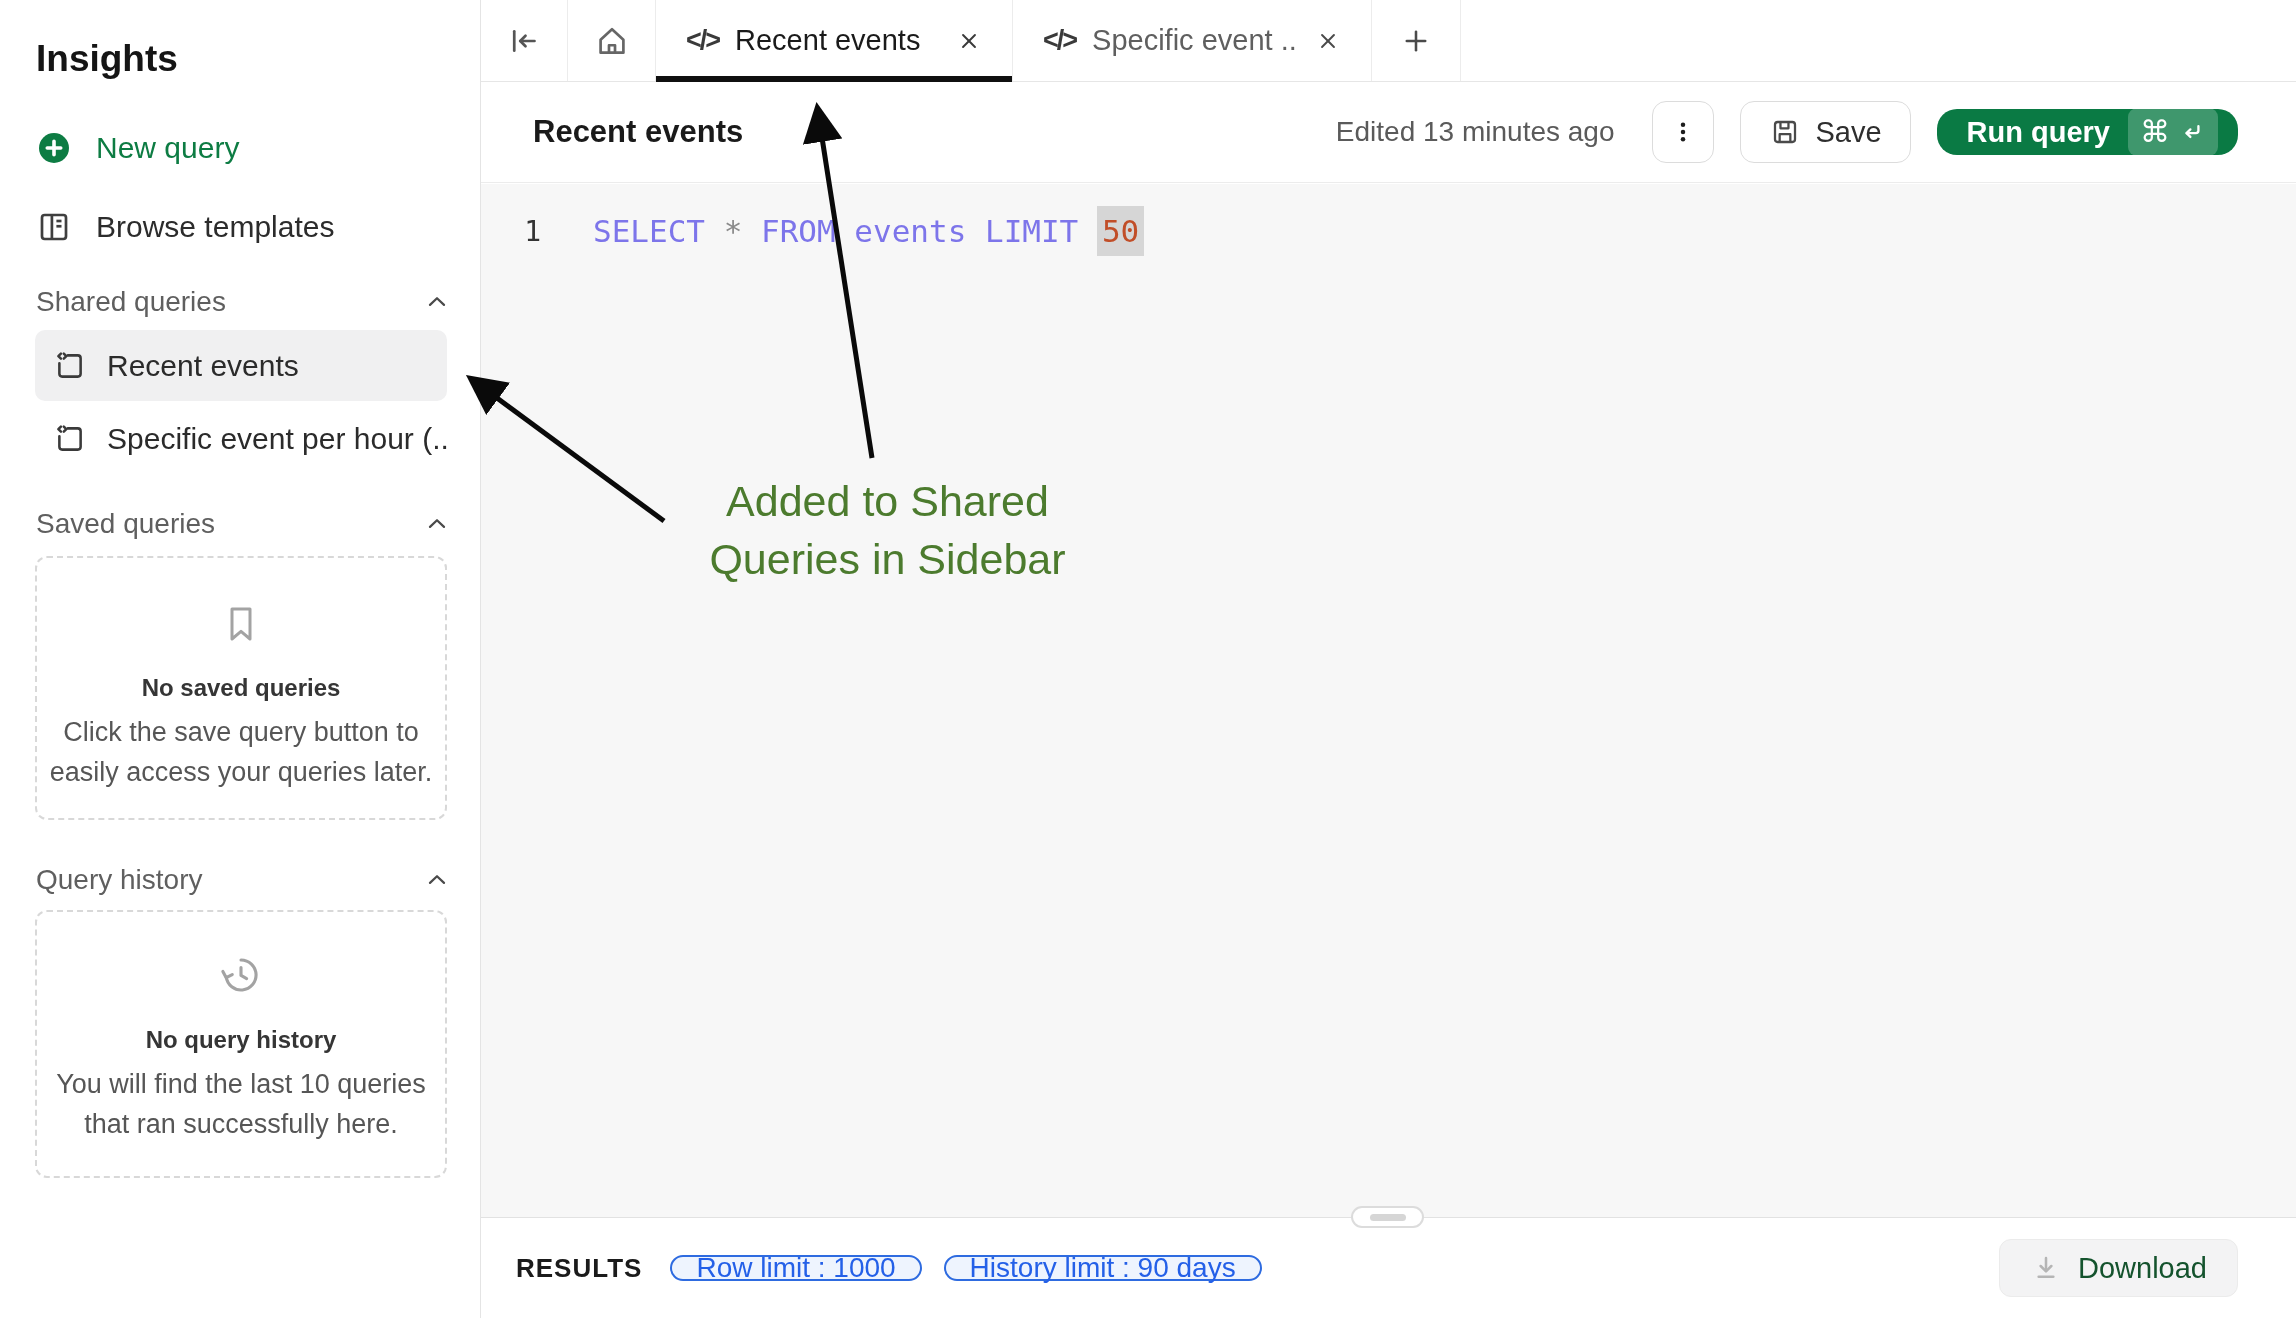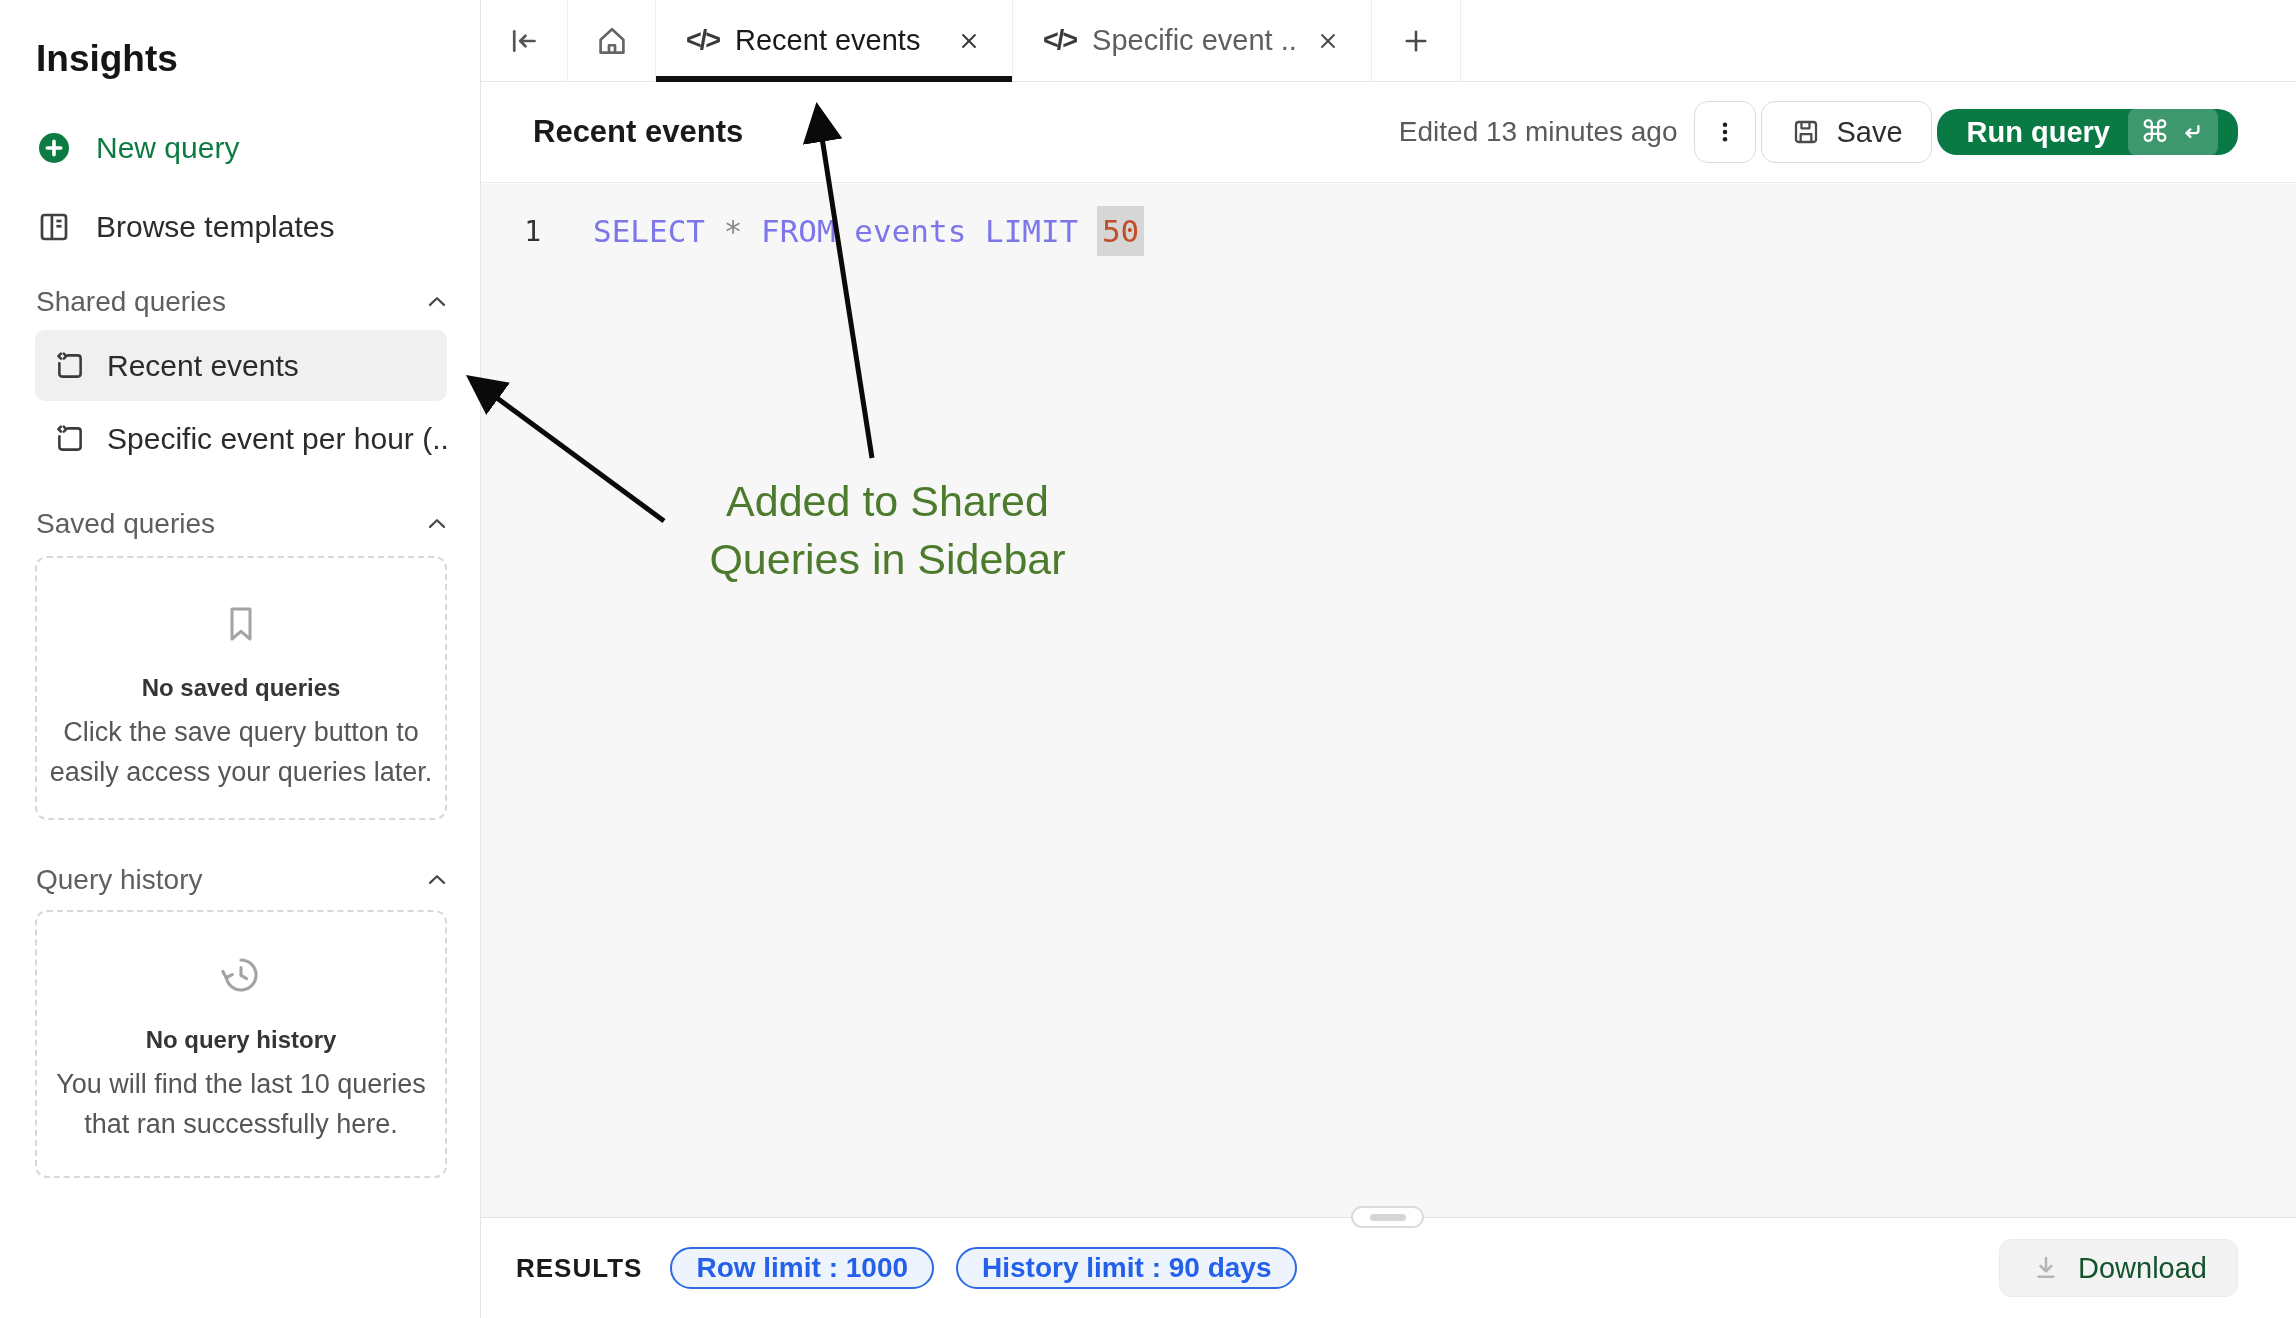--- a/index.html
+++ b/index.html
@@ -49,21 +49,21 @@
   .tab.inactive .tab-lbl{color:#5f5f5f;}
   .tab .underline{position:absolute;left:0;bottom:-1px;width:100%;height:6px;background:#101010;}
   .tab .close{margin-left:auto;display:flex;cursor:pointer;}
   .tcell.pluscell{width:89px;}
 
   
   .qheader{position:absolute;left:481px;top:82px;width:1815px;height:101px;background:#fff;
            border-bottom:1px solid #ececec;display:flex;align-items:center;
            padding:0 58px 0 52px;}
   .qtitle{font-size:31px;font-weight:600;color:#1a1a1a;}
-  .hright{margin-left:auto;display:flex;align-items:center;gap:5px;}
+  .hright{margin-left:auto;display:flex;align-items:center;gap:26px;}
   .edited{font-size:28px;color:#5a5a5a;margin-right:12px;}
   .btn{display:flex;align-items:center;justify-content:center;cursor:pointer;}
   .kebab-btn{width:62px;height:62px;border:1px solid #dcdcdc;border-radius:14px;background:#fff;}
   .save-btn{height:62px;padding:0 28px;border:1px solid #dcdcdc;border-radius:14px;background:#fff;gap:14px;}
   .save-btn .lbl{font-size:29px;color:#2e2e2e;}
   .run-btn{height:46px;padding:0 20px 0 30px;border-radius:20px;background:#0a7a44;gap:18px;border:none;}
   .run-btn .lbl{font-size:29px;font-weight:600;color:#fff;}
   .kbd-badge{display:flex;align-items:center;gap:8px;background:rgba(255,255,255,0.22);
              border-radius:9px;height:48px;padding:0 12px;}
   .kbd-badge .cmd{font-size:30px;color:#fff;font-family:"DejaVu Sans",sans-serif;line-height:1;}
@@ -83,22 +83,22 @@
   
   .drag-handle{position:absolute;left:1351px;top:1206px;width:73px;height:22px;background:#fff;
                border:2px solid #dcdcdc;border-radius:12px;display:flex;align-items:center;
                justify-content:center;cursor:row-resize;z-index:5;}
   .drag-handle .bar{width:36px;height:7px;border-radius:4px;background:#d6d6d6;}
 
   
   .results{position:absolute;left:481px;top:1217px;width:1815px;height:101px;background:#fff;
            border-top:1px solid #e2e2e2;display:flex;align-items:center;padding:0 58px 0 35px;}
   .results-lbl{font-size:26px;font-weight:600;color:#1b1b1b;letter-spacing:1px;}
-  .pill{height:42px;border:2px solid #2e6be0;border-radius:22px;background:#eef4fe;color:#2460e8;
-        font-size:28px;font-weight:700;display:flex;align-items:center;padding:0 24px;cursor:pointer;}
+  .pill{height:26px;border:2px solid #2e6be0;border-radius:22px;background:#eef4fe;color:#2460e8;
+        font-size:28px;font-weight:400;display:flex;align-items:center;padding:0 24px;cursor:pointer;}
   .pill.p1{margin-left:28px;}
   .pill.p2{margin-left:22px;}
   .download-btn{margin-left:auto;height:58px;padding:0 30px;background:#f3f3f4;border:1px solid #ebebeb;
                 border-radius:12px;display:flex;align-items:center;gap:16px;color:#14532d;
                 font-size:29px;font-weight:500;cursor:default;}
 
   
   .anno-svg{position:absolute;left:0;top:0;width:2296px;height:1318px;z-index:50;pointer-events:none;}
   .anno-text{position:absolute;left:635px;top:472px;width:505px;z-index:51;text-align:center;
              color:#4c7b2e;font-size:43px;line-height:58px;pointer-events:none;}

